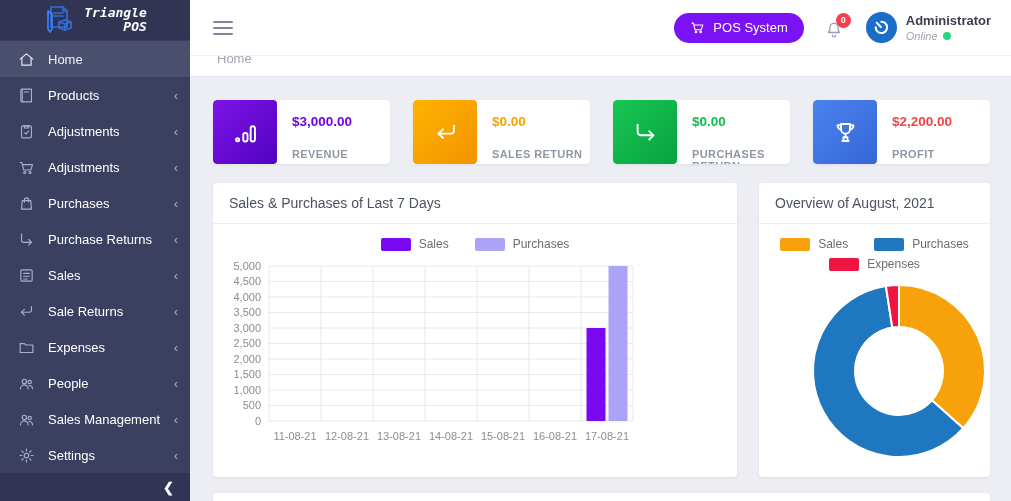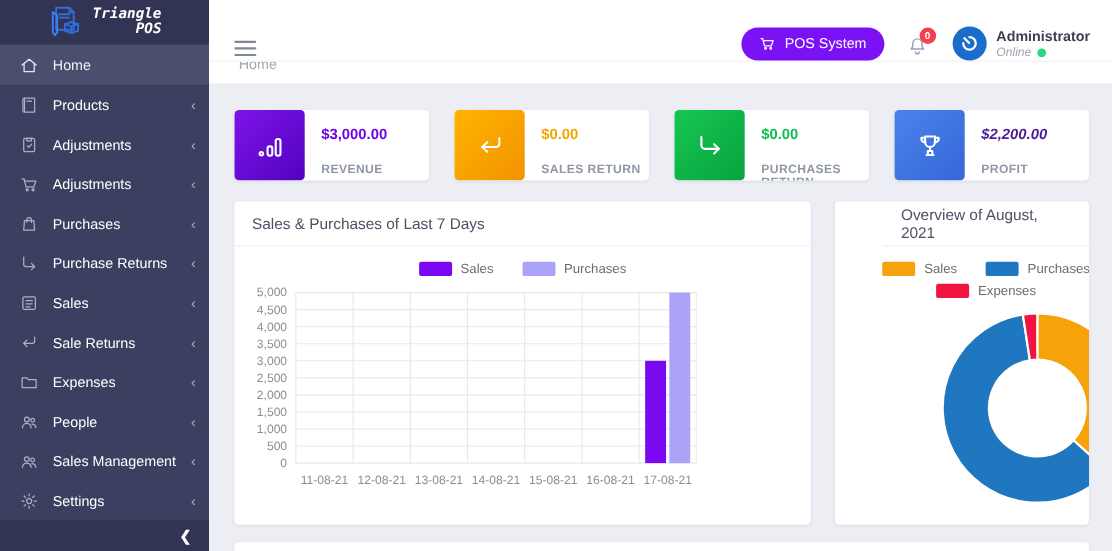--- a/index.html
+++ b/index.html
@@ -17,21 +17,21 @@
   .nav-item .nv-icon { width:17px; height:17px; margin-right:13px; flex:0 0 17px; display:flex; align-items:center; }
   .nav-item .nv-label { color:#ffffff; font-size:13px; flex:1; }
   .nav-item .nv-caret { color:#aab0c5; font-size:13px; }
   .nav-item svg { stroke:#aab0c5; fill:none; stroke-width:1.6; stroke-linecap:round; stroke-linejoin:round; width:17px; height:17px; }
   .nav-item.active svg { stroke:#e8eaf3; }
   .nav-item.active .nv-label { color:#f0f1f7; }
   .collapse-bar { position:absolute; bottom:0; left:0; right:0; height:28px; background:#313453; display:flex; align-items:center; justify-content:flex-end; padding-right:16px; cursor:pointer; }
   .collapse-bar span { color:#fff; font-size:13px; font-weight:bold; }
 
   
-  .topbar { position:absolute; left:190px; top:0; right:0; height:56px; background:#fff; border-bottom:1px solid #f0f1f5; display:flex; align-items:flex-end; padding:0 20px 0 23px; z-index:4; }
+  .topbar { position:absolute; left:190px; top:0; right:0; height:56px; background:#fff; border-bottom:1px solid #f0f1f5; display:flex; align-items:center; padding:0 20px 0 23px; z-index:4; }
   .hamburger { width:20px; cursor:pointer; }
   .hamburger div { height:2px; background:#80869a; margin:4px 0; border-radius:1px; }
   .topbar-right { margin-left:auto; display:flex; align-items:center; gap:20px; }
   .pos-btn { display:flex; align-items:center; gap:8px; background:#7a12f5; color:#fff; border:none; border-radius:16px; height:30px; padding:0 16px; font-size:13px; font-family:"Liberation Sans",sans-serif; cursor:pointer; }
   .pos-btn svg { stroke:#fff; fill:none; stroke-width:1.8; stroke-linecap:round; stroke-linejoin:round; width:15px; height:15px; }
   .bell-wrap { position:relative; cursor:pointer; width:22px; height:24px; }
   .bell-wrap svg { stroke:#9aa0b3; fill:none; stroke-width:1.6; stroke-linecap:round; stroke-linejoin:round; width:20px; height:22px; margin-top:3px; }
   .bell-badge { position:absolute; top:-3px; right:-5px; min-width:15px; height:15px; background:#f4414f; color:#fff; font-size:9px; font-weight:bold; border-radius:8px; display:flex; align-items:center; justify-content:center; padding:0 4px; }
   .user-wrap { display:flex; align-items:center; gap:9px; cursor:pointer; }
   .avatar { width:31px; height:31px; border-radius:50%; background:#1a6ec9; display:flex; align-items:center; justify-content:center; }
@@ -57,21 +57,21 @@
   .grad-green  { background:linear-gradient(135deg,#17c653, #08a33f); }
   .grad-blue   { background:linear-gradient(135deg,#4b82ee, #3567d6); }
   .stat-body { padding:14px 0 16px 15px; }
   .stat-value { font-size:13.5px; font-weight:bold; margin-bottom:4px; }
   .stat-label { font-size:11px; font-weight:bold; color:#8f96a5; letter-spacing:.4px;margin-top:19px; }
 
   
   .charts-row { display:flex; gap:22px; }
   .chart-card { background:#fff; border-radius:4px; box-shadow:0 1px 3px rgba(40,50,80,.08); height:294px; overflow:hidden; }
   .chart-card.left { width:524px; }
-  .chart-card.right { flex:1;padding-left:44px; }
+  .chart-card.right { flex:1; }
   .chart-card-header { height:41px; display:flex; align-items:center; padding:0 16px; border-bottom:1px solid #ebedf3; }
   .chart-title { font-size:14px; color:#4b5262; }
   .legend { display:flex; justify-content:center; align-items:center; gap:26px; margin-top:13px; }
   .legend + .legend { margin-top:6px; }
   .legend-item { display:flex; align-items:center; gap:8px; cursor:pointer; }
   .legend-swatch { width:30px; height:13px; border-radius:2px; }
   .legend-label { font-size:12px; color:#6d6d6d; }
   .bar-chart-wrap { padding:2px 6px 0 8px; }
   .donut-wrap { display:flex; justify-content:center; margin-top:4px; }
 
@@ -318,21 +318,21 @@
       <div class="stat-card">
         <div class="stat-icon grad-blue">
           <svg viewBox="0 0 24 24">
               <path d="M8 4.5h8v4.5a4 4 0 0 1-8 0z"></path>
               <path d="M8 5.5H5a3.2 3.2 0 0 0 3.2 3.8M16 5.5h3a3.2 3.2 0 0 1-3.2 3.8"></path>
               <path d="M12 13v3.2"></path>
               <path d="M9.2 19.5h5.6M10.2 16.2h3.6v3.3h-3.6z"></path>
             </svg>
         </div>
         <div class="stat-body">
-          <div class="stat-value" style="color: #4c1d95; font-style: italic;">$2,200.00</div>
+          <div class="stat-value" style="color: #ef4444;">$2,200.00</div>
           <div class="stat-label">PROFIT</div>
         </div>
       </div>
     </div>
 
     <div class="charts-row">
 
       <section class="chart-card left">
         <div class="chart-card-header">
           <span class="chart-title">Sales &amp; Purchases of Last 7 Days</span>

